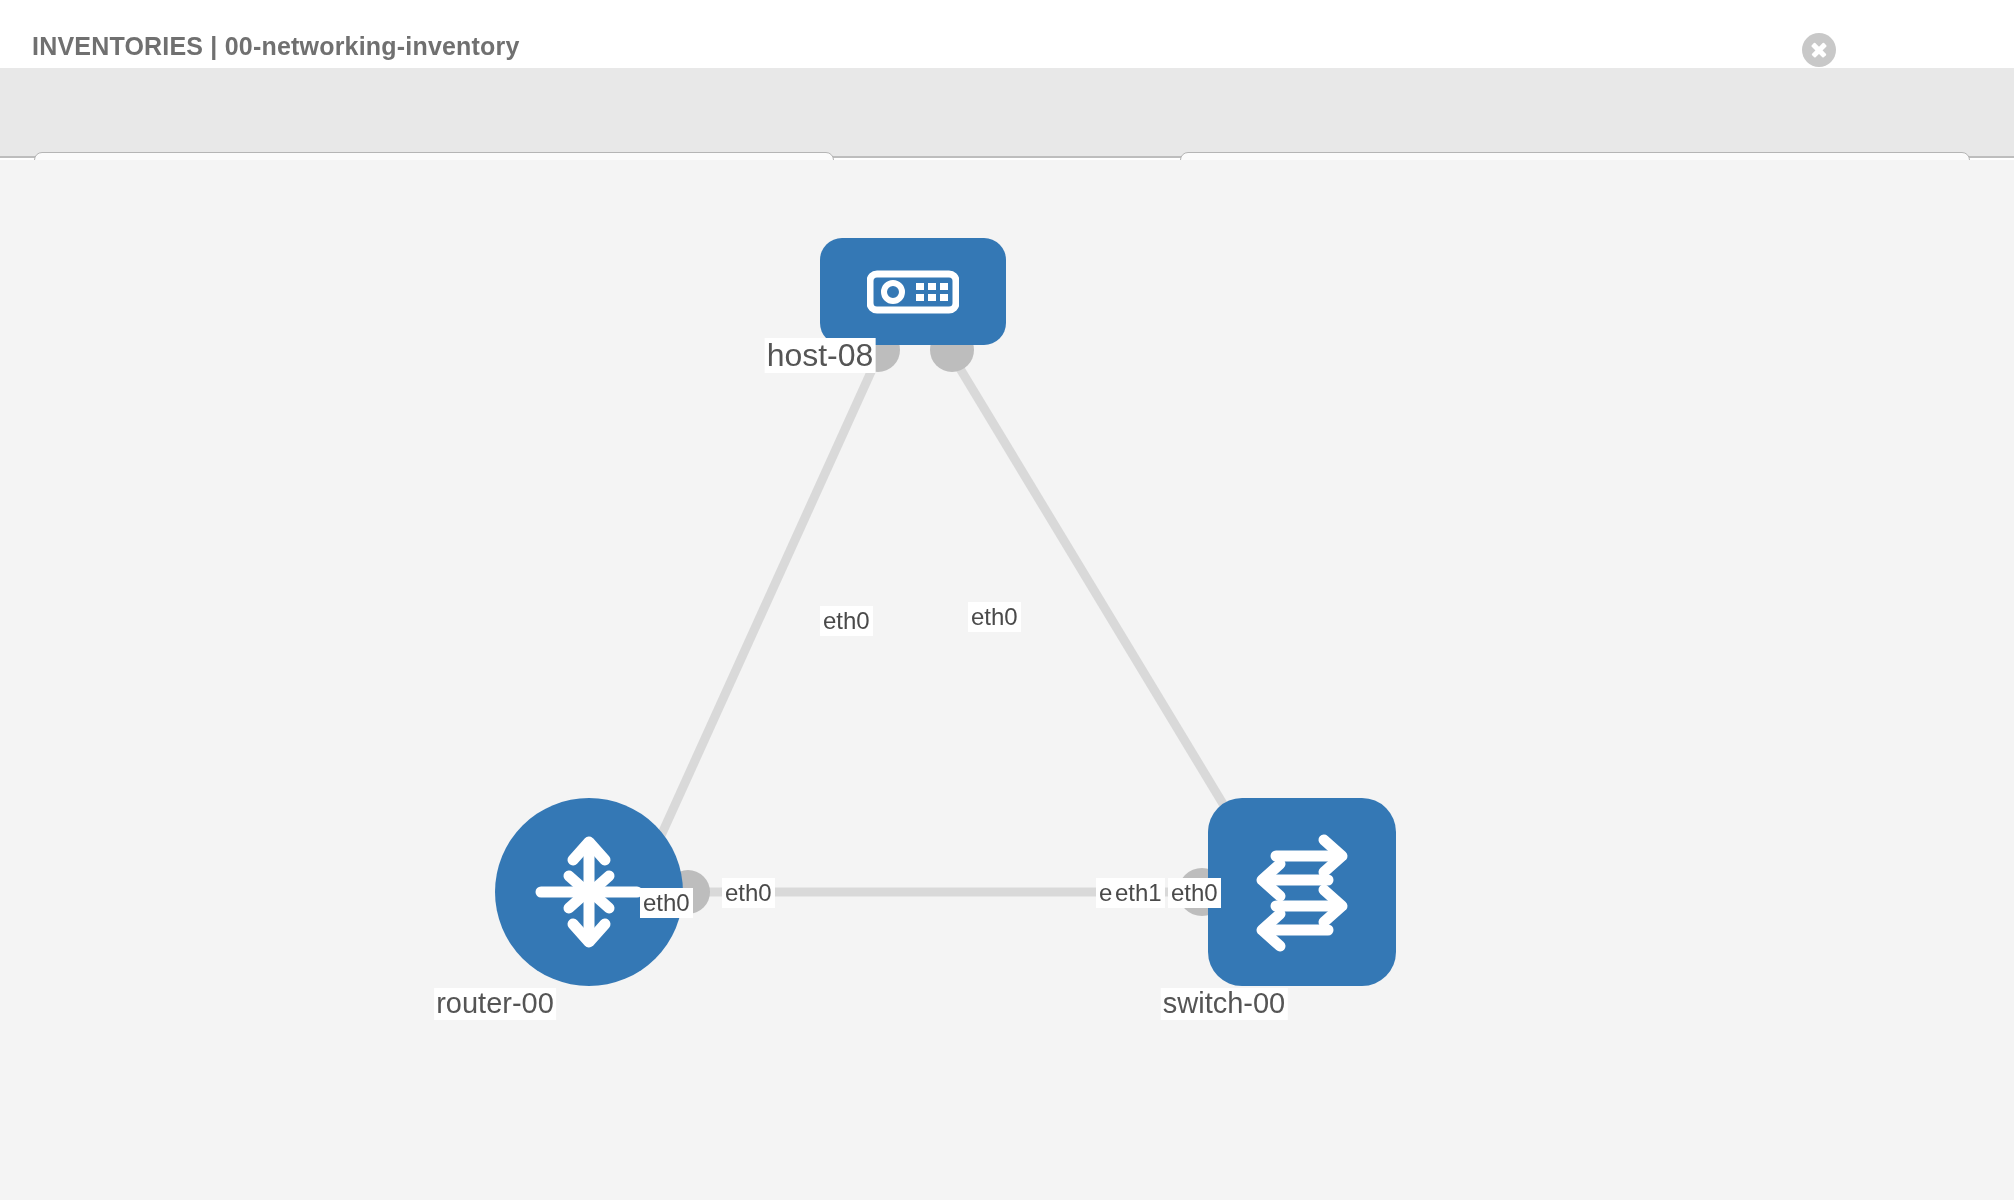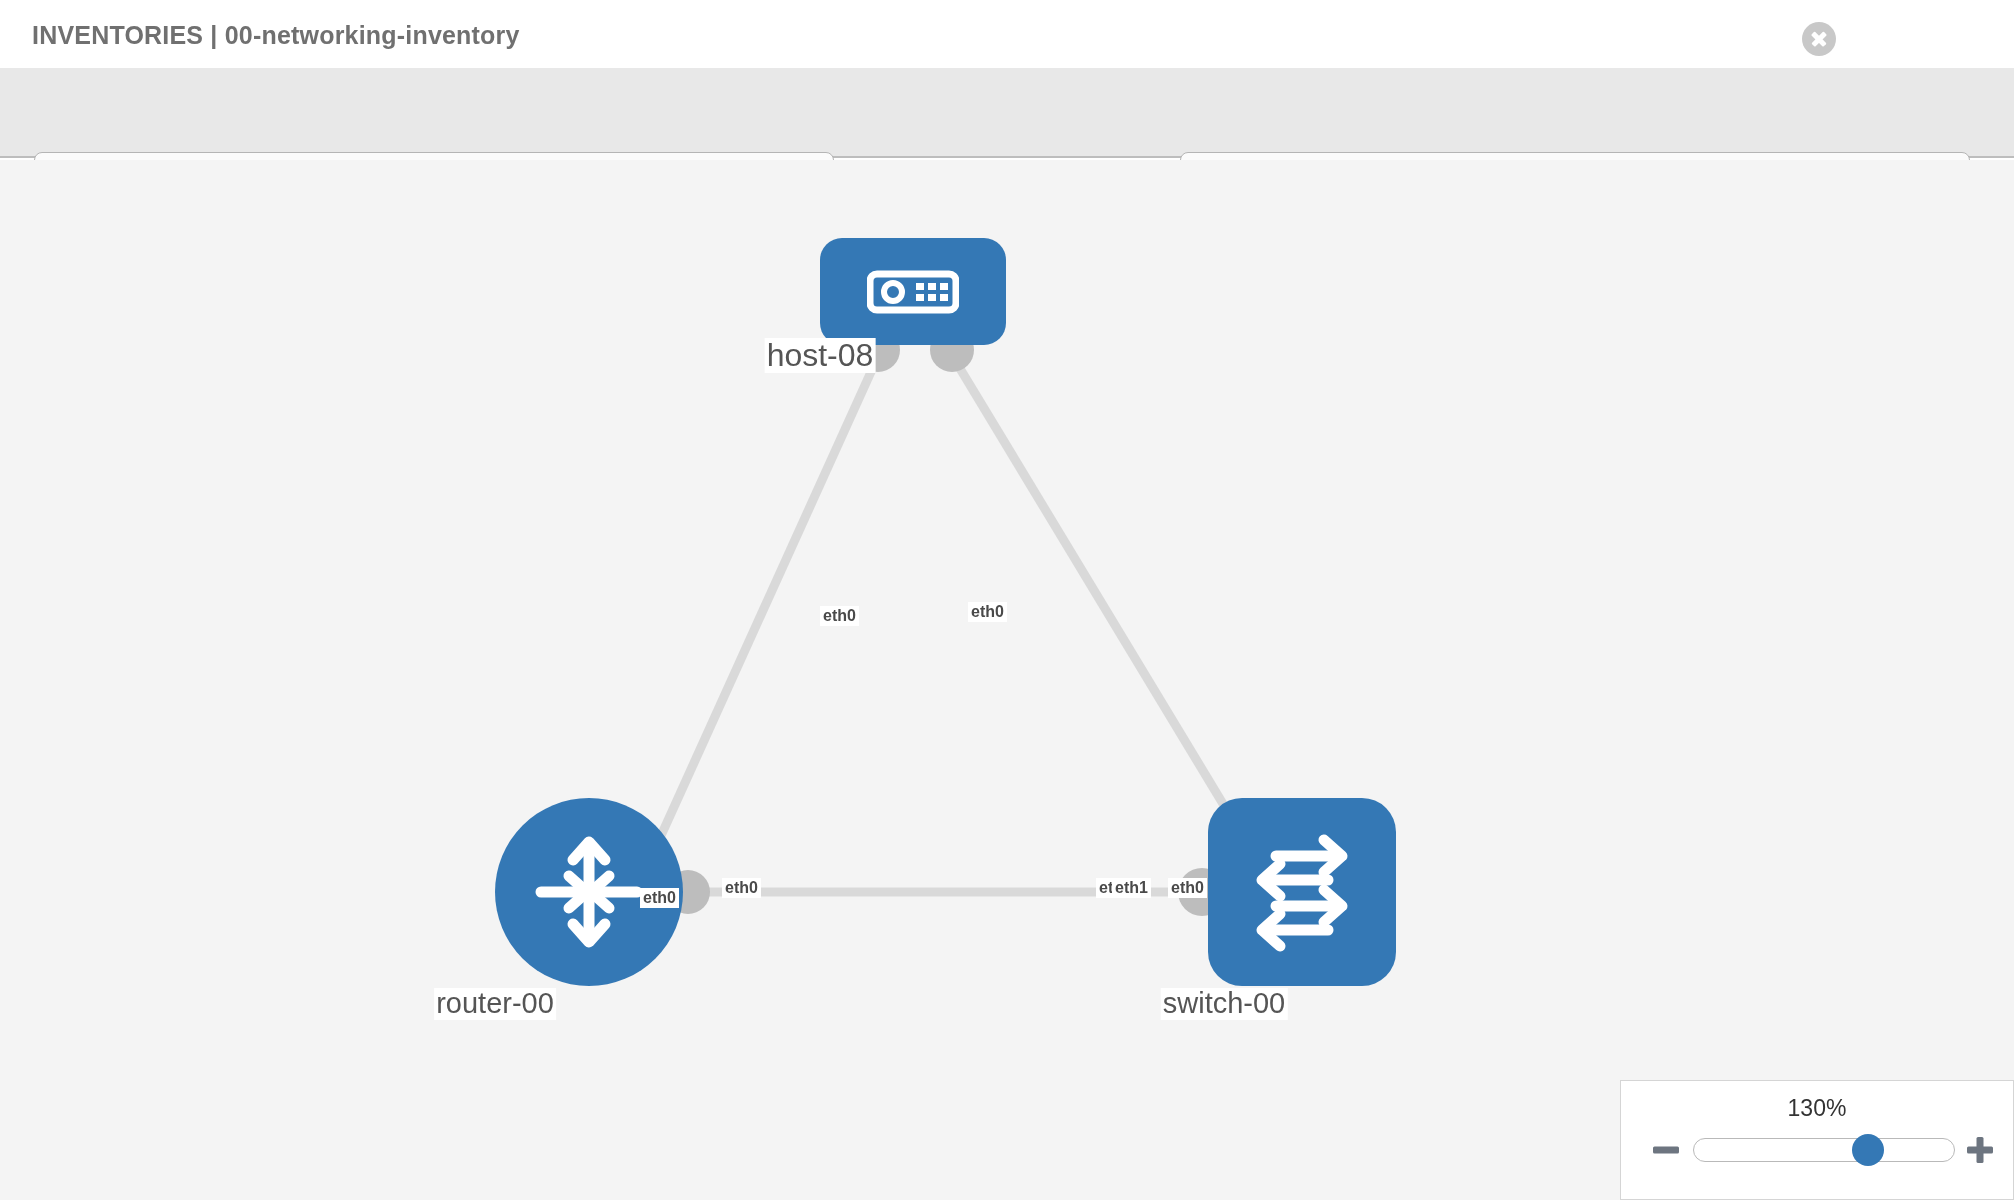--- a/index.html
+++ b/index.html
@@ -6,21 +6,21 @@
   html, body {
     width: 2014px; height: 1200px;
     font-family: "Liberation Sans", sans-serif;
     background: #ffffff;
     overflow: hidden;
   }
   #app { position: relative; width: 2014px; height: 1200px; }
 
   
   .header {
-    position: absolute; left: 0; top: 5px; width: 1862px; height: 68px;
+    position: absolute; left: 0; top: 16px; width: 1862px; height: 68px;
     background: #ffffff;
     border-bottom: 1px solid #000000;
   }
   .header-title {
     position: absolute; left: 32px; top: 16px;
     font-size: 25px; font-weight: bold; color: #707070;
     letter-spacing: 0.2px; white-space: nowrap;
   }
   .close-btn {
     position: absolute; right: 26px; top: 17px;
@@ -97,24 +97,23 @@
   #node-router .node-shape { left: 0; top: 0; width: 188px; height: 188px; border-radius: 50%; }
   #node-router .node-label { top: 190px; }
 
   
   #node-switch { left: 1208px; top: 638px; }
   #node-switch .node-shape { left: 0; top: 0; width: 188px; height: 188px; border-radius: 34px; }
   #node-switch .node-label { top: 190px; margin-left: 16px; }
 
   
   .edge-label {
-    position: absolute; font-size: 16px; color: #4a4a4a;
+    position: absolute; font-size: 24px; color: #4a4a4a;
     background: #ffffff; padding: 1px 3px; white-space: nowrap;
     line-height: 1.15;
-    font-weight: bold;
   }
 
   
   .zoom-panel {
     position: absolute; left: 1620px; top: 1080px;
     width: 394px; height: 120px;
     background: #ffffff; border: 1px solid #d5d5d5;
   }
   .zoom-value {
     position: absolute; left: 0; right: 0; top: 14px;
@@ -269,22 +268,14 @@
     <div class="edge-label" style="left:1168px; top:718px;">eth0</div>
 
     <div class="edge-label" style="left:722px; top:718px;">eth0</div>
 
     <div class="edge-label" style="left:1096px; top:718px;">eth</div>
 
     <div class="edge-label" style="left:1112px; top:718px;">eth1</div>
 
   </div>
 
-  <div class="zoom-panel">
-    <div class="zoom-value">130%</div>
-    <div class="zoom-minus"></div>
-    <div class="zoom-track">
-      <div class="zoom-thumb" id="zoom-thumb" style="left: 67%;"></div>
-    </div>
-    <div class="zoom-plus"></div>
-  </div>
 
 </div>
 
 </body></html>

